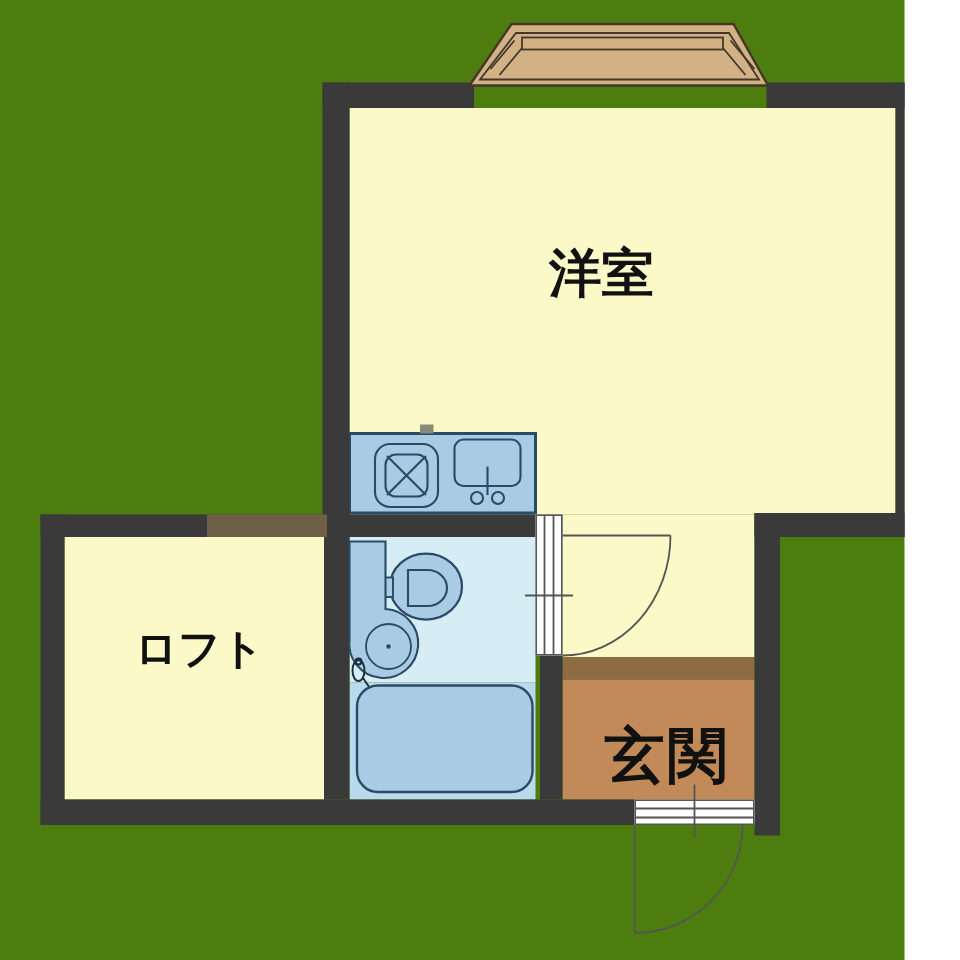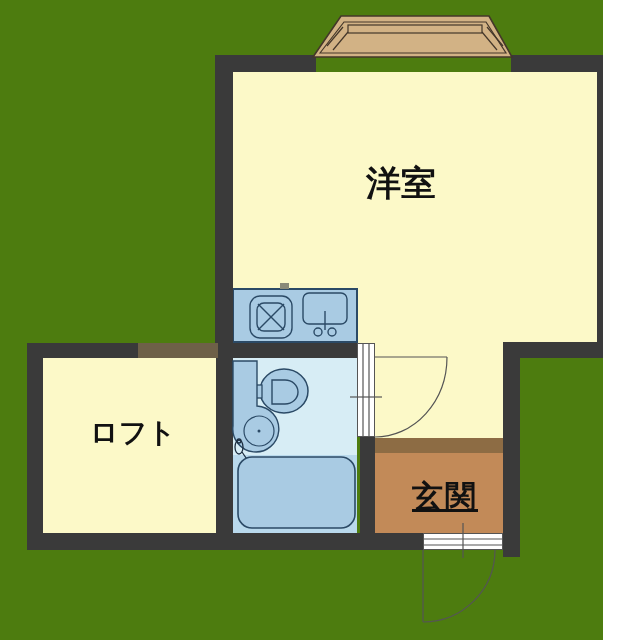--- a/index.html
+++ b/index.html
@@ -12,21 +12,21 @@
   .floor{z-index:1;}
   .overlayblock{z-index:2;}
   .doorframe{background:#ffffff;border:1px solid var(--door-line);z-index:4;}
   svg.draw{position:absolute;left:0;top:0;z-index:5;pointer-events:none;}
   .label{
     position:absolute;z-index:6;color:var(--text);font-weight:bold;
     text-align:center;white-space:nowrap;
   }
   .label.main{font-size:35px;line-height:40px;}
   .label.loft{font-size:28px;}
-  .label.genkan{font-size:31px;letter-spacing:2px;text-decoration:underline;}
+  .label.genkan{font-size:40px;letter-spacing:2px;}
 </style>
 </head>
 <body>
 
 <div class="canvas">
 
   <div class="abs floor" style="left:233px;top:72px;width:364px;height:271px;background:var(--room-yellow);"></div>
   <div class="abs floor" style="left:375px;top:343px;width:128px;height:95px;background:var(--room-yellow);"></div>
   <div class="abs floor" style="left:43px;top:358px;width:173px;height:175px;background:var(--room-yellow);"></div>
   <div class="abs floor" style="left:233px;top:358px;width:124px;height:97px;background:var(--bathroom-blue);"></div>

